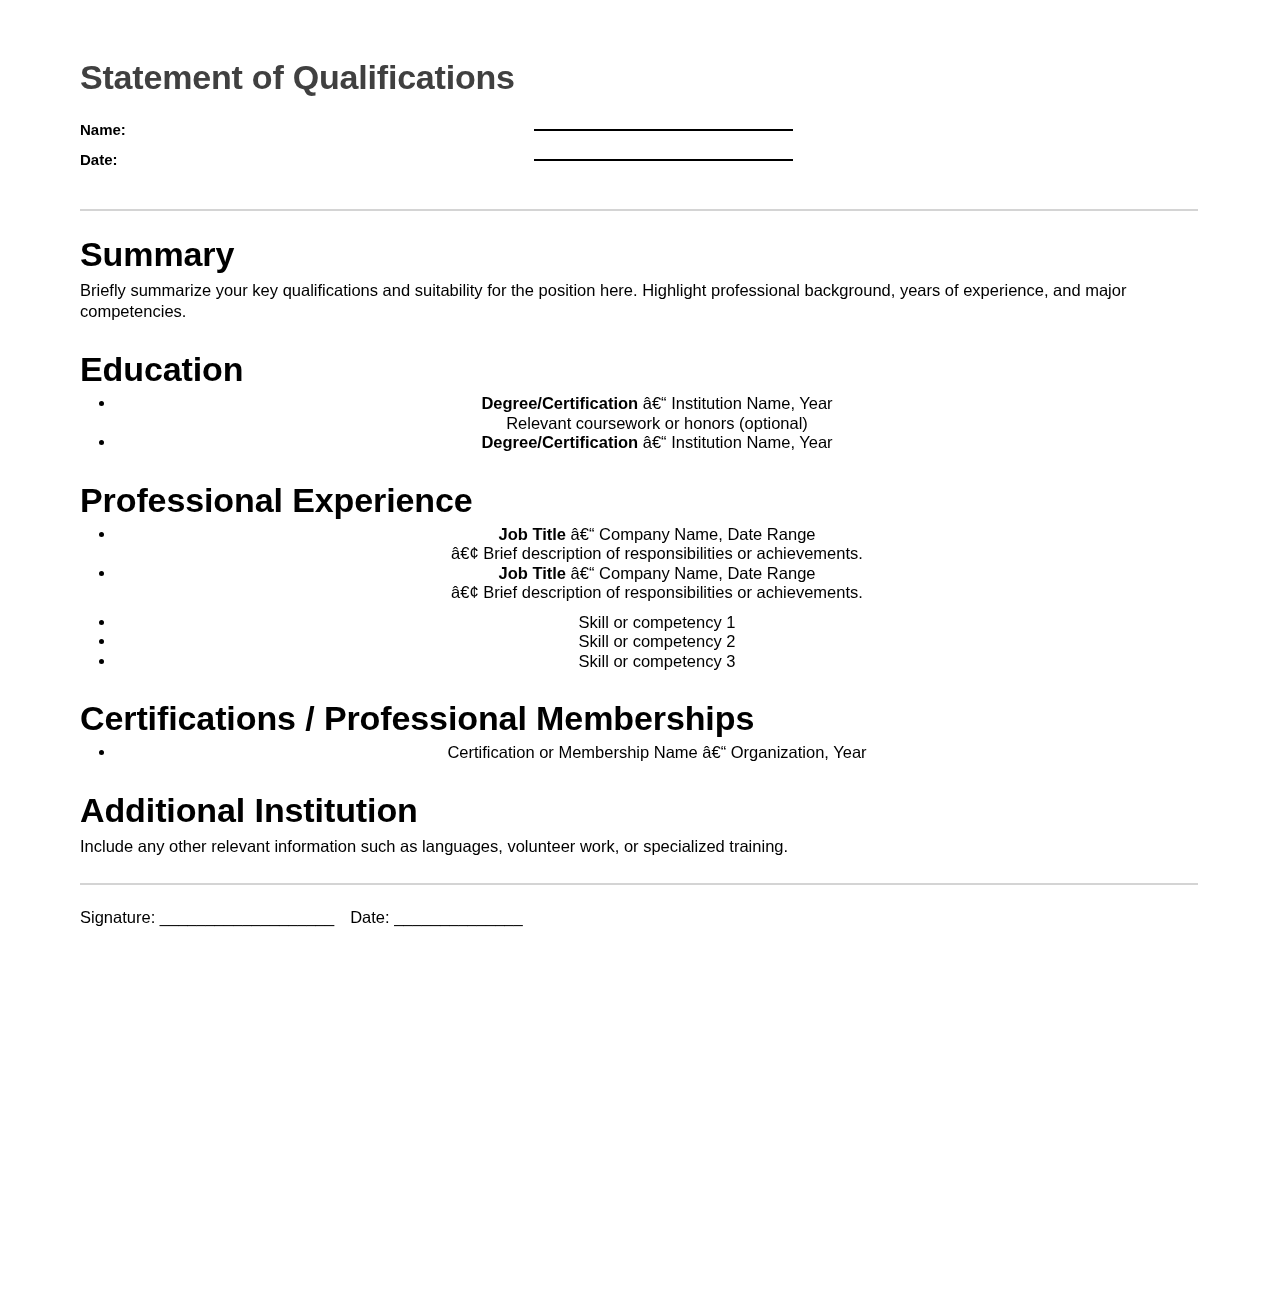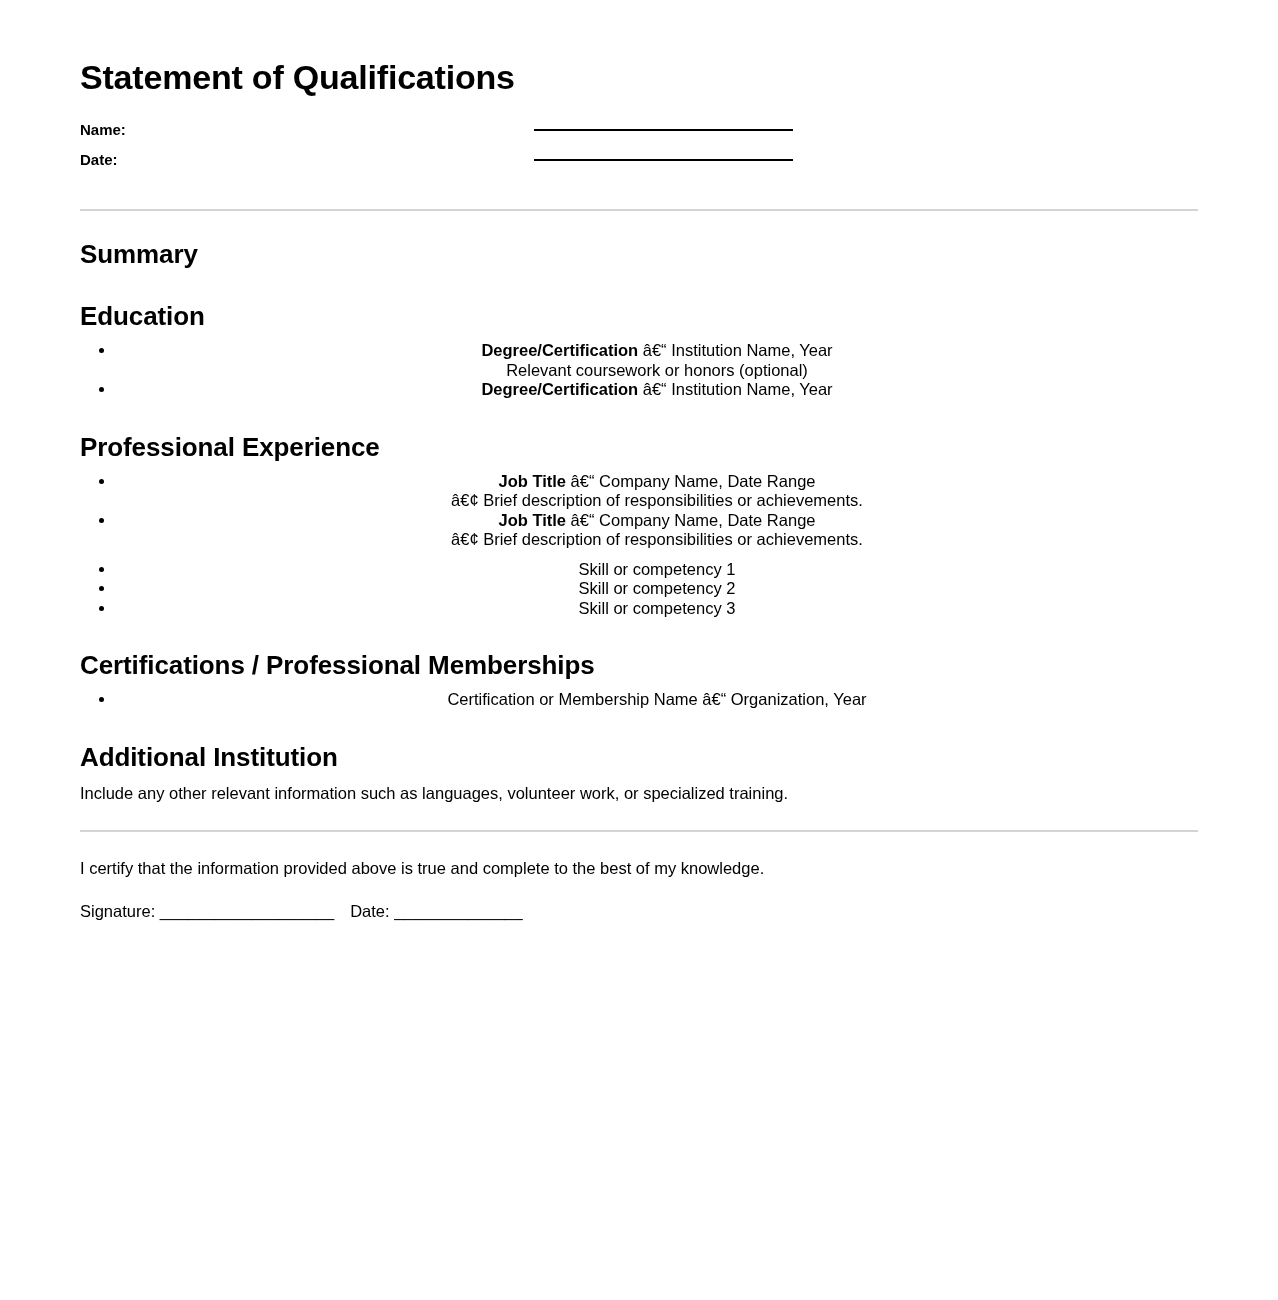--- a/index.html
+++ b/index.html
@@ -32,21 +32,21 @@
   }
 
   
   .doc-title {
     font-size: 34px;
     font-weight: bold;
     letter-spacing: -0.2px;
     margin: 0;
     padding-top: 55px;
     line-height: 44px;
-    color: #000000;
+    color: #404040;
   }
 
   
   .fields {
     margin-top: 16px;
   }
   .field-row {
     display: flex;
     align-items: baseline;
     height: 30px;
@@ -72,21 +72,21 @@
     border: 0;
     border-top: 2px solid #d4d4d4;
     margin: 0;
     width: 1118px;
   }
   .rule-top { margin-top: 34px; }
   .rule-bottom { margin-top: 26px; }
 
   
   .section-heading {
-    font-size: 26px;
+    font-size: 34px;
     font-weight: bold;
     line-height: 30px;
     margin: 0;
     letter-spacing: -0.1px;
   }
   .sec-first { padding-top: 28px; }
   .sec-next  { padding-top: 32px; }
 
   
   .body-text {
@@ -149,20 +149,21 @@
       <div class="field-row">
         <span class="field-label">Date:</span>
         <span class="field-line"></span>
       </div>
 
     </div>
 
     <hr class="rule rule-top">
 
     <h2 class="section-heading sec-first">Summary</h2>
+    <p class="body-text">Briefly summarize your key qualifications and suitability for the position here. Highlight professional background, years of experience, and major competencies.</p>
 
     <h2 class="section-heading sec-next">Education</h2>
     <ul class="doc-list">
       <li>
         <span class="li-strong">Degree/Certification</span><span> â€“ Institution Name, Year</span>
         <span class="li-sub">Relevant coursework or honors (optional)</span>
       </li>
       <li>
         <span class="li-strong">Degree/Certification</span><span> â€“ Institution Name, Year</span>
       </li>
@@ -189,18 +190,17 @@
     <h2 class="section-heading sec-next">Certifications / Professional Memberships</h2>
     <ul class="doc-list">
       <li>Certification or Membership Name â€“ Organization, Year</li>
     </ul>
 
     <h2 class="section-heading sec-next">Additional Institution</h2>
     <p class="body-text">Include any other relevant information such as languages, volunteer work, or specialized training.</p>
 
     <hr class="rule rule-bottom">
 
-    <p class="certify-text">I certify that the information provided above is true and complete to the best of my knowledge.</p>
 
     <p class="sign-row"><span>Signature:</span><span> ___________________</span><span class="sign-gap"></span><span>Date:</span><span> ______________</span></p>
 
   </div>
 </div>
 
 </body></html>

